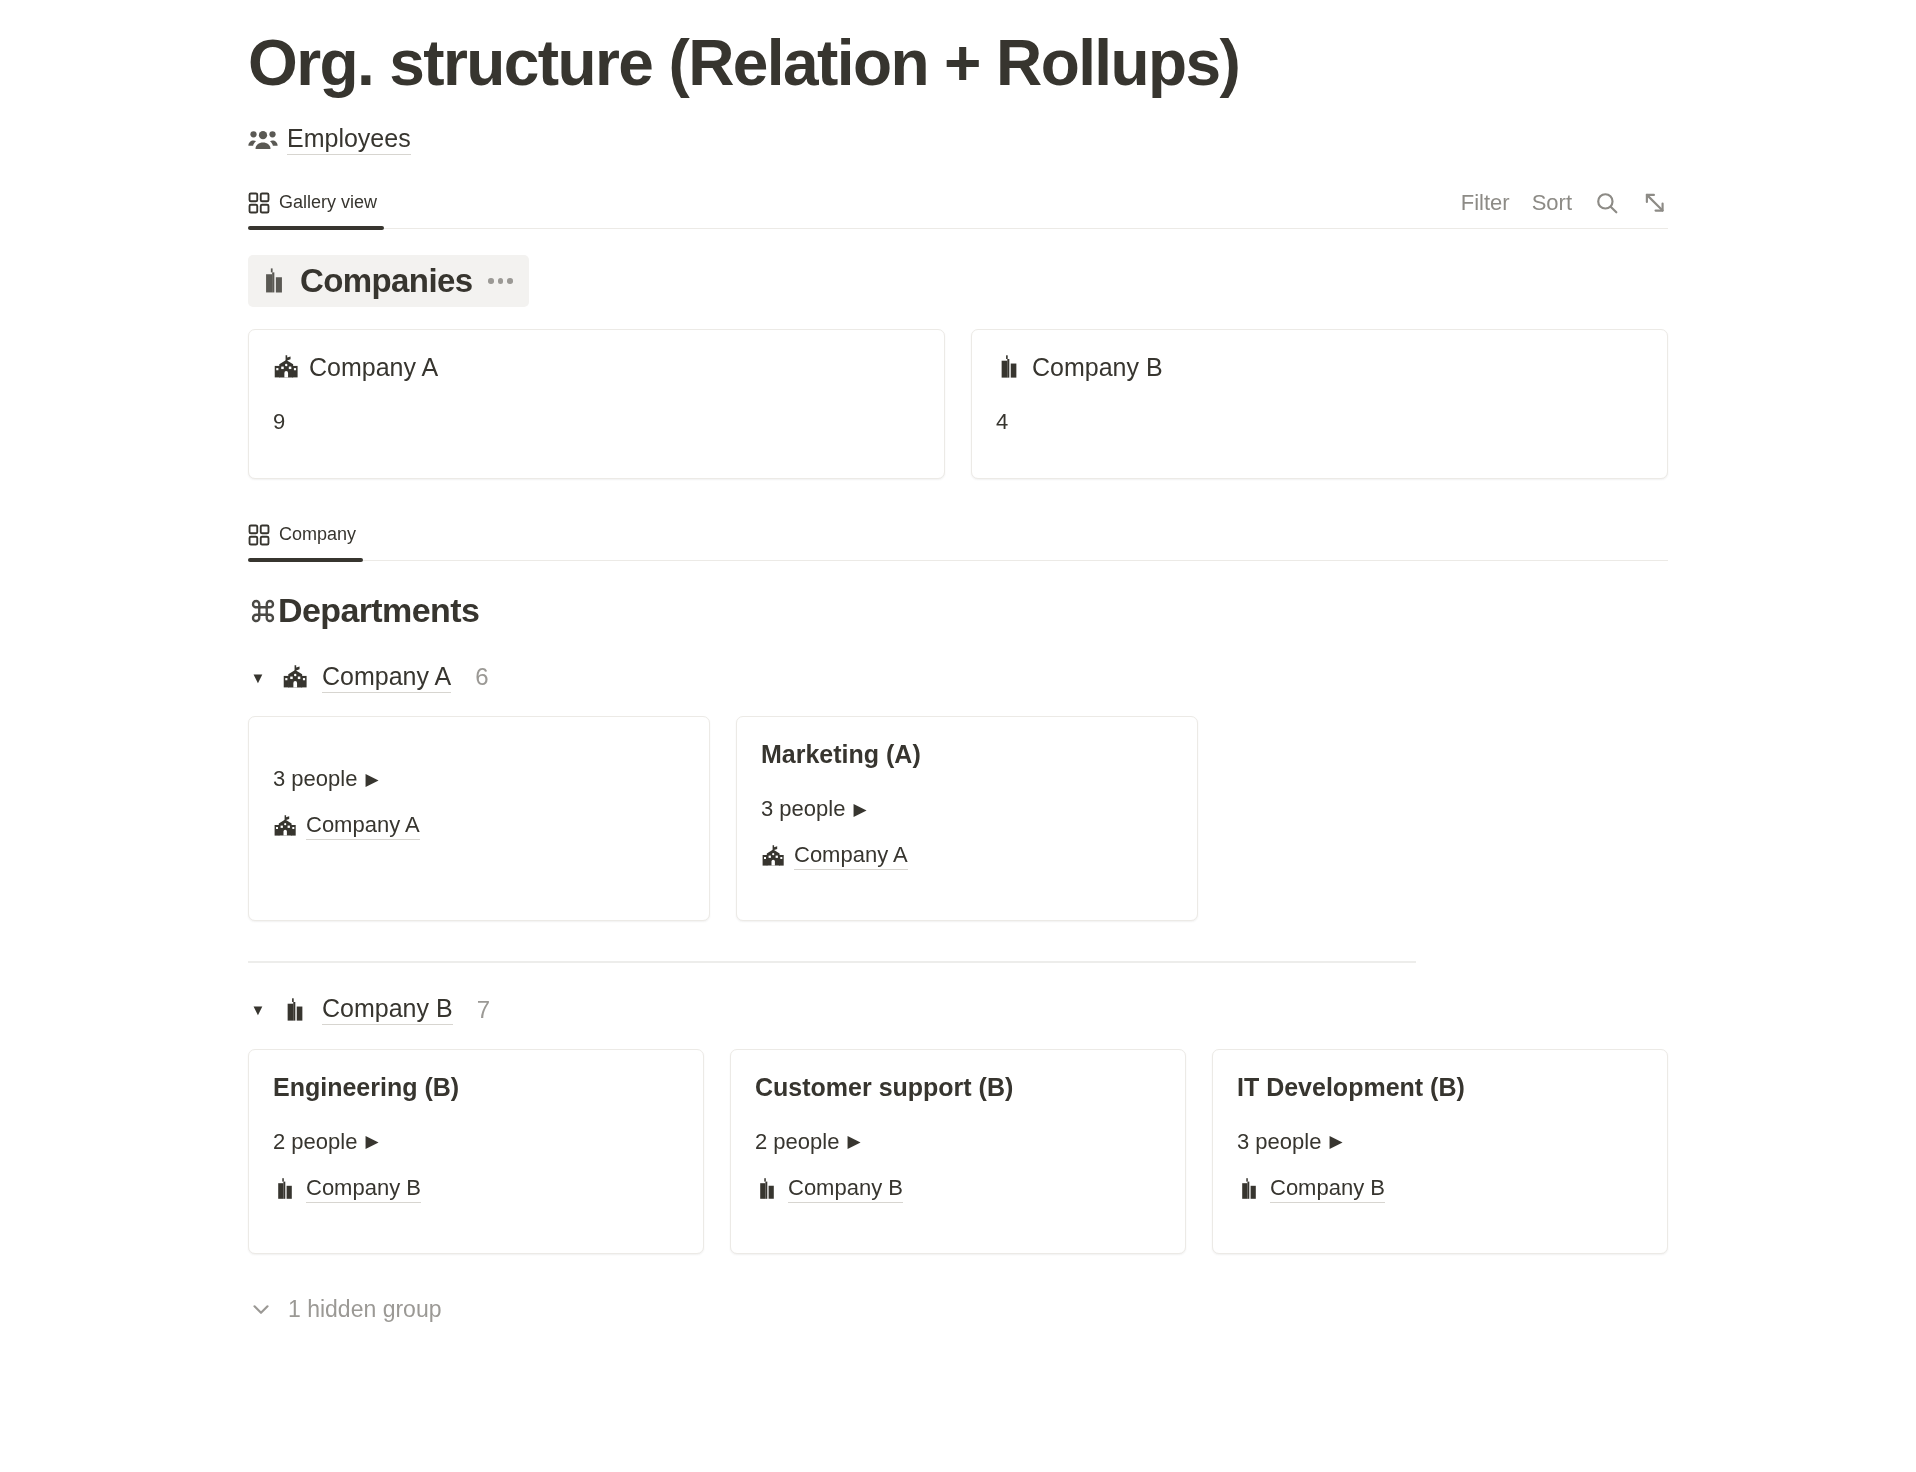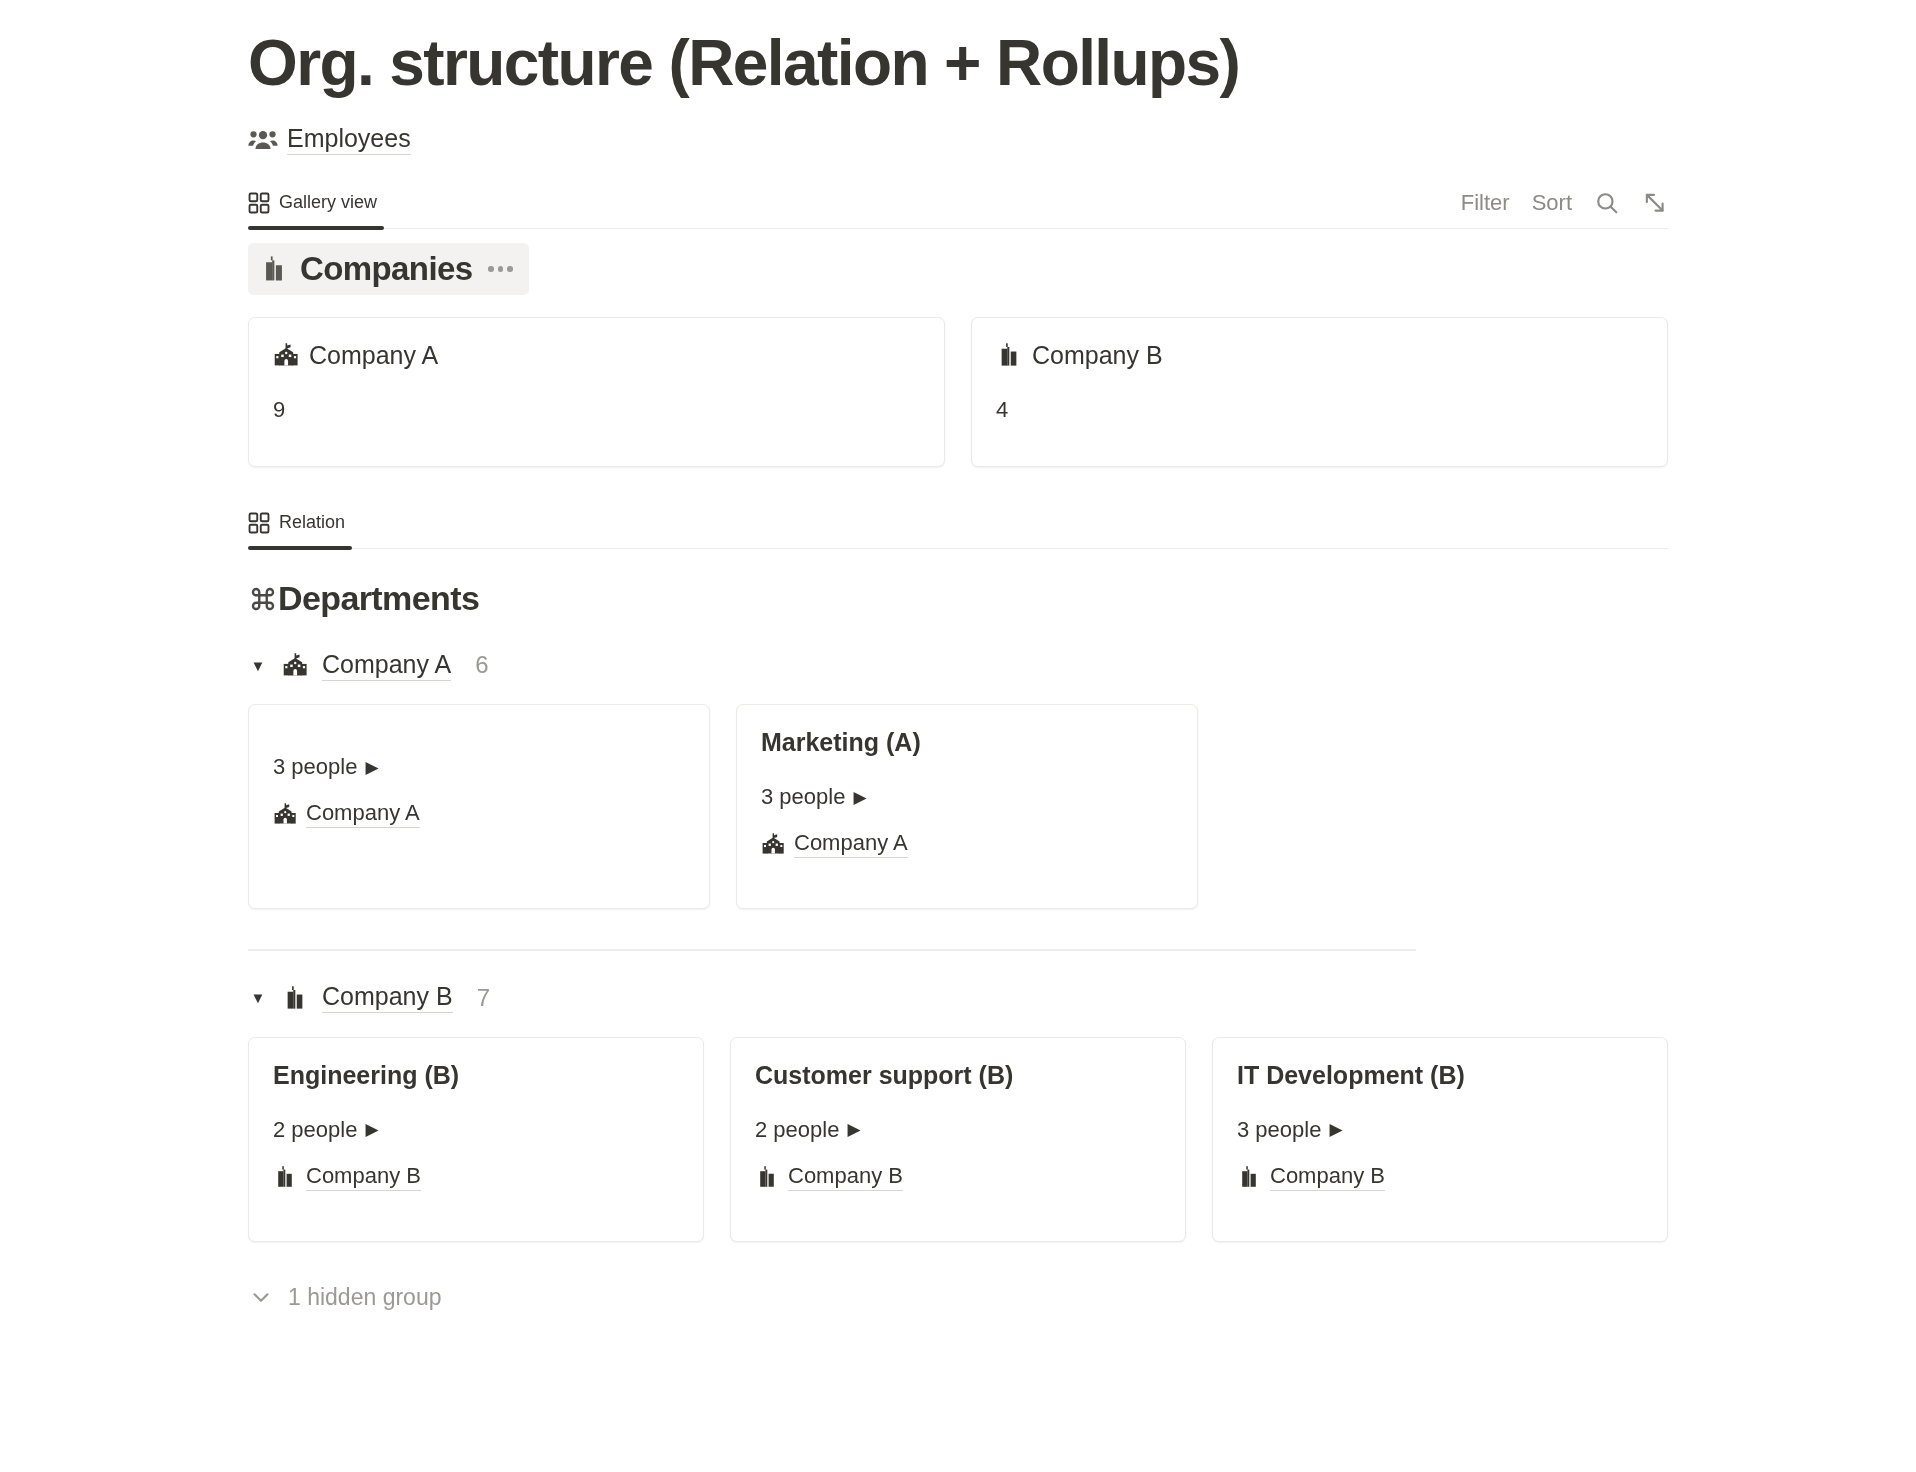--- a/index.html
+++ b/index.html
@@ -112,21 +112,21 @@
   }
 
   
   .collection-header {
     display: inline-flex;
     align-items: center;
     gap: 12px;
     background: #f3f2f0;
     border-radius: 5px;
     padding: 7px 16px 7px 12px;
-    margin-top: 14px;
+    margin-top: 26px;
   }
   .collection-title {
     font-size: 33px;
     font-weight: 700;
     letter-spacing: -0.6px;
     color: #37352f;
   }
   .ellipsis-icon {
     display: flex;
     gap: 4px;
@@ -382,21 +382,21 @@
         <div class="view-tabs-left">
           <div class="view-tab active">
             <span class="icon">
               <svg width="22" height="22" viewBox="0 0 20 20" fill="none" stroke="#37352f" stroke-width="1.7">
                 <rect x="1.4" y="1.4" width="7" height="7" rx="1.2"></rect>
                 <rect x="11.6" y="1.4" width="7" height="7" rx="1.2"></rect>
                 <rect x="1.4" y="11.6" width="7" height="7" rx="1.2"></rect>
                 <rect x="11.6" y="11.6" width="7" height="7" rx="1.2"></rect>
               </svg>
             </span>
-            <span>Relation</span>
+            <span>Company</span>
           </div>
         </div>
       </div>
 
       <div class="collection-header-plain">
         <span class="icon">
           <svg width="30" height="30" viewBox="0 0 24 24" fill="none" stroke="#4a4945" stroke-width="1.9">
             <path d="M9 9h6v6H9z"></path>
             <path d="M9 9H6.5A2.5 2.5 0 1 1 9 6.5z"></path>
             <path d="M15 9h2.5A2.5 2.5 0 1 0 15 6.5z"></path>

